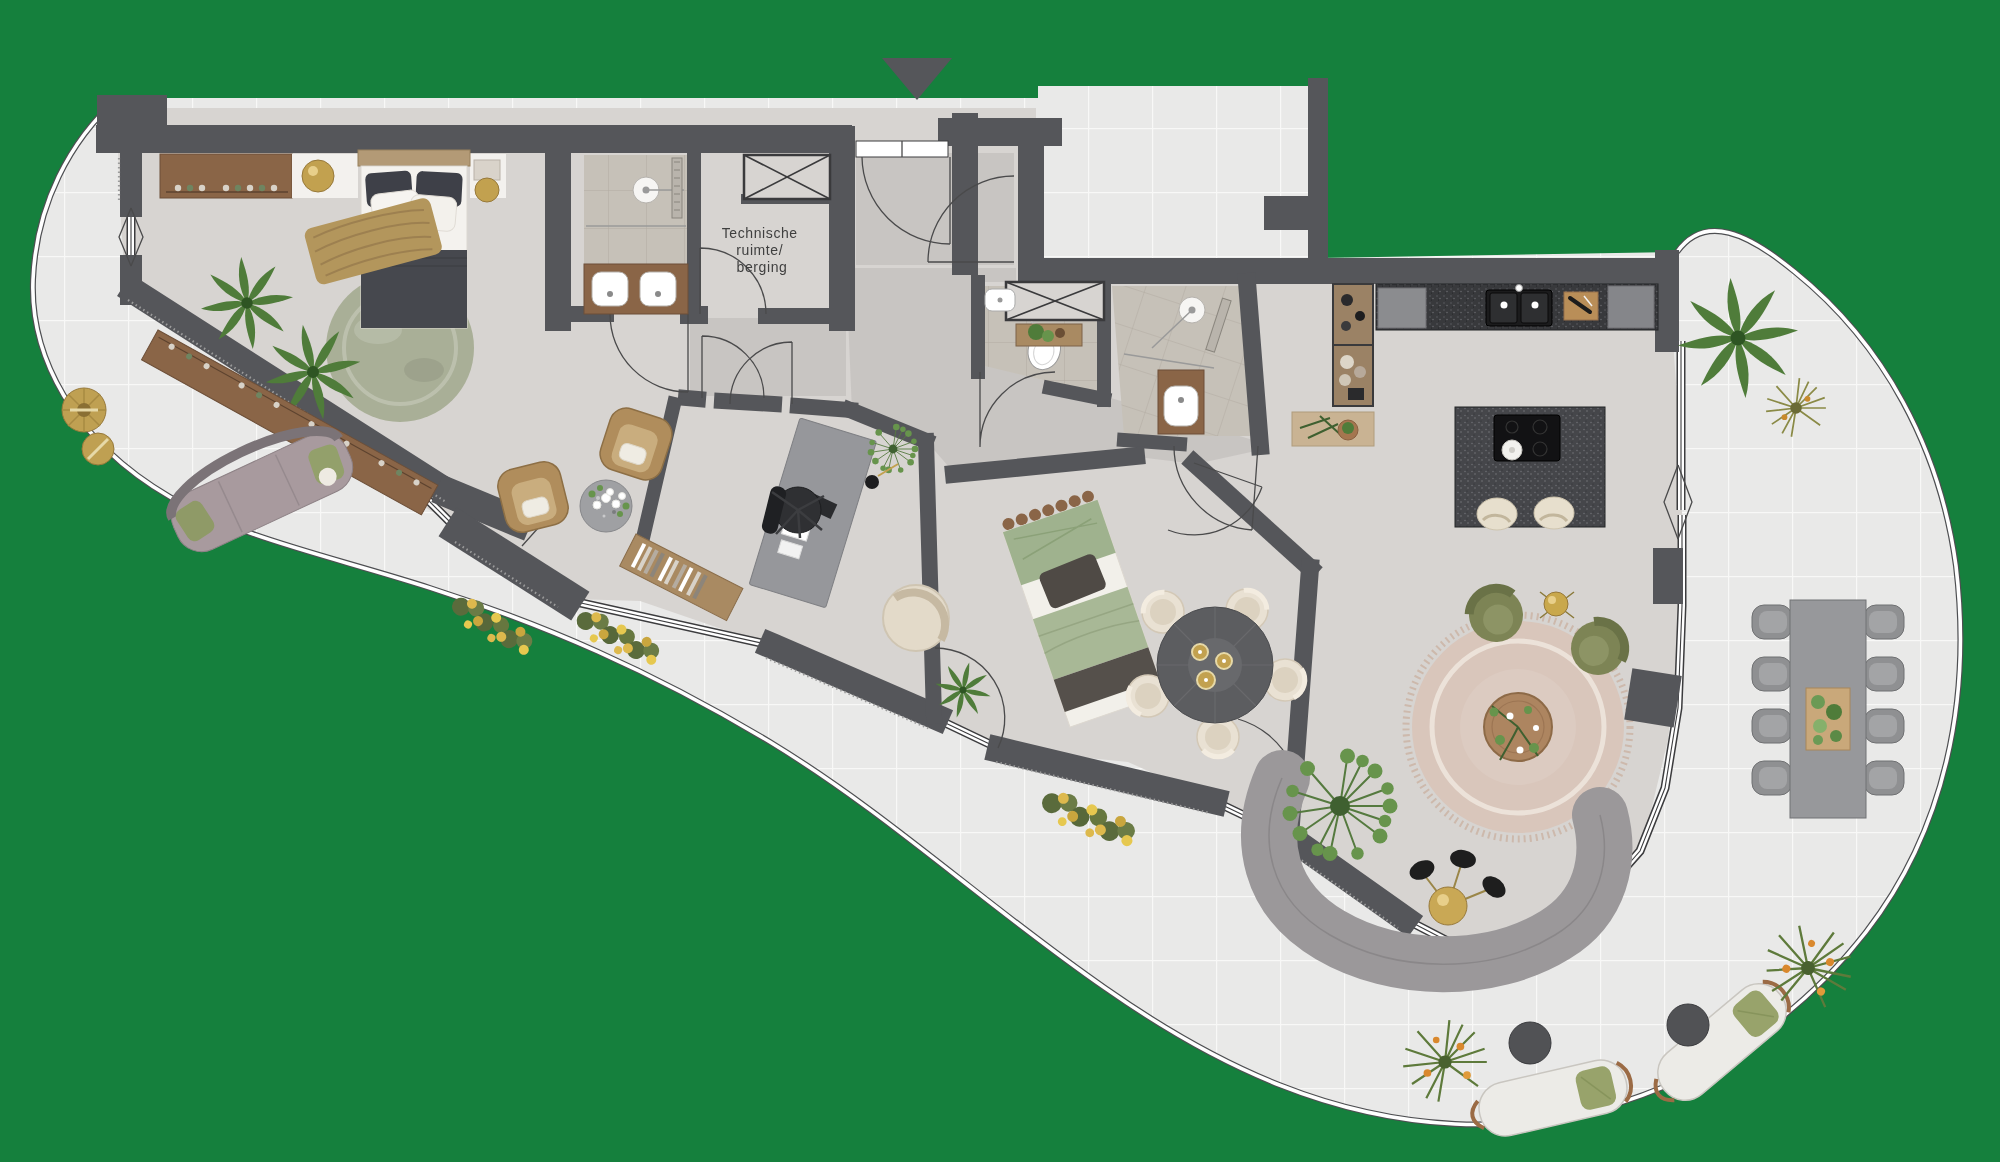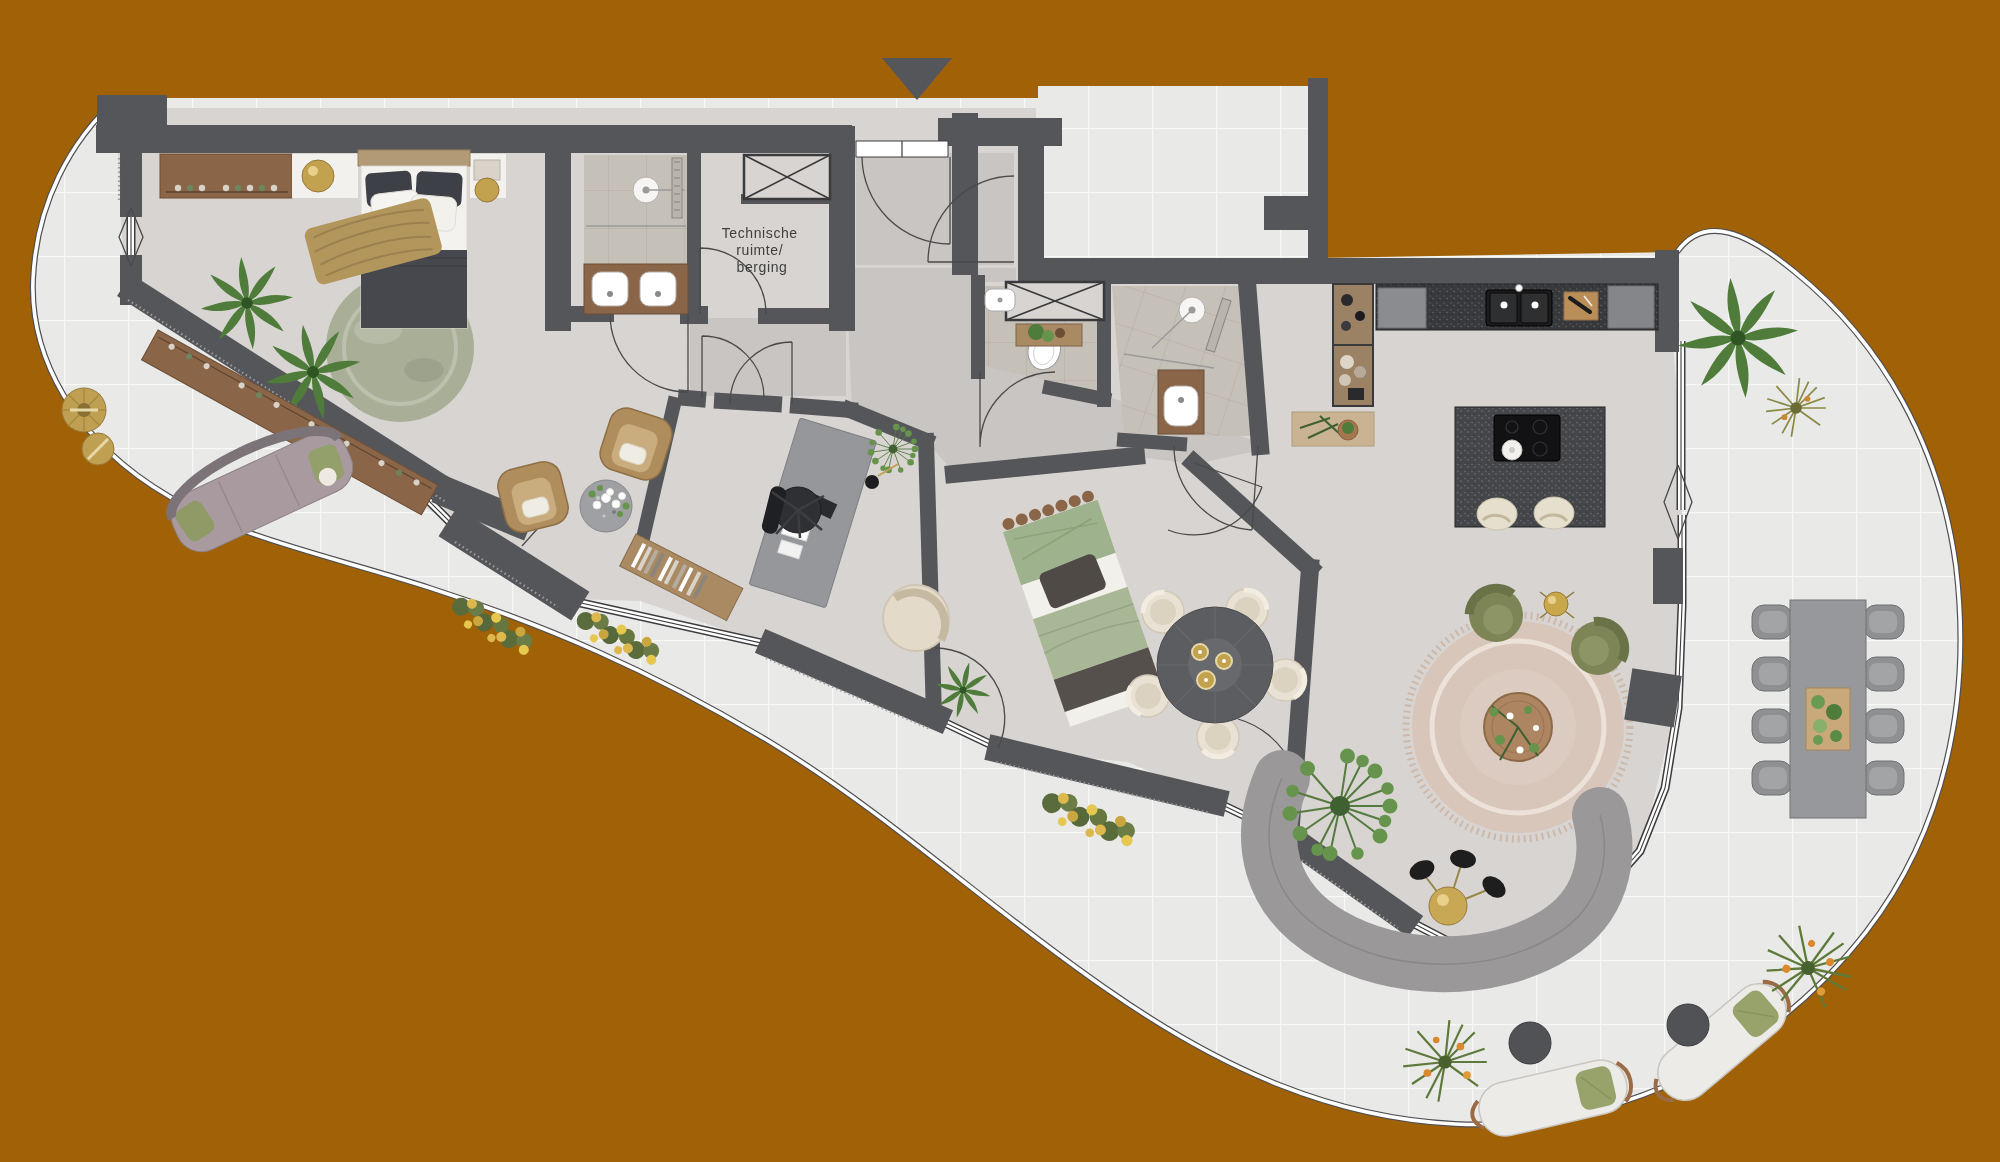--- a/index.html
+++ b/index.html
@@ -1,16 +1,16 @@
 <!DOCTYPE html>
 <html style="--wall: #55565a; --floor: #d7d4d1; --terrace_tile: #e9e9e8; --tile_grout: #f8f8f7; --bath_tile: #c6c1b8; --bath_grout: #b2aca2; --wood: #8a6547; --wood_light: #a98a62; --counter_dark: #38393c; --island_dark: #45464a; --gold: #c2a14f; --plant: #4f7c3a; --plant_light: #67944c; --olive: #7d8455; --rug_green: #a9af97; --rug_pink: #d9c6bb; --sofa_gray: #9b989a; --outdoor_sofa: #a89a9e; --cream: #e9e1d3; --bed_dark: #46484e; --bedding_green: #a8b896; --window_line: #3c3c3e; --door_line: #4a4a4b; --label: #3f3f3f;"><head>
 <meta charset="utf-8">
 <style>
   html,body{margin:0;padding:0;background:#fff;}
-  .stage{position:relative;width:2000px;height:1162px;background:#a16207;overflow:hidden;
+  .stage{position:relative;width:2000px;height:1162px;background:#15803d;overflow:hidden;
          font-family:"Liberation Sans",sans-serif;}
   svg{position:absolute;left:0;top:0;}
   .wf{fill:var(--wall,#55565a);}
   .ws{stroke:var(--wall,#55565a);fill:none;stroke-linecap:square;}
   .door{stroke:var(--door_line,#4a4a4b);stroke-width:1.3;fill:none;}
   .glazeA{stroke:var(--window_line,#3c3c3e);stroke-width:9;fill:none;}
   .glazeB{stroke:#ffffff;stroke-width:6;fill:none;}
   .glazeC{stroke:var(--window_line,#3c3c3e);stroke-width:1.1;fill:none;}
   .tilebg{fill:var(--terrace_tile,#e9e9e8);}
   .tileln{stroke:var(--tile_grout,#f8f8f7);stroke-width:2.4;}

